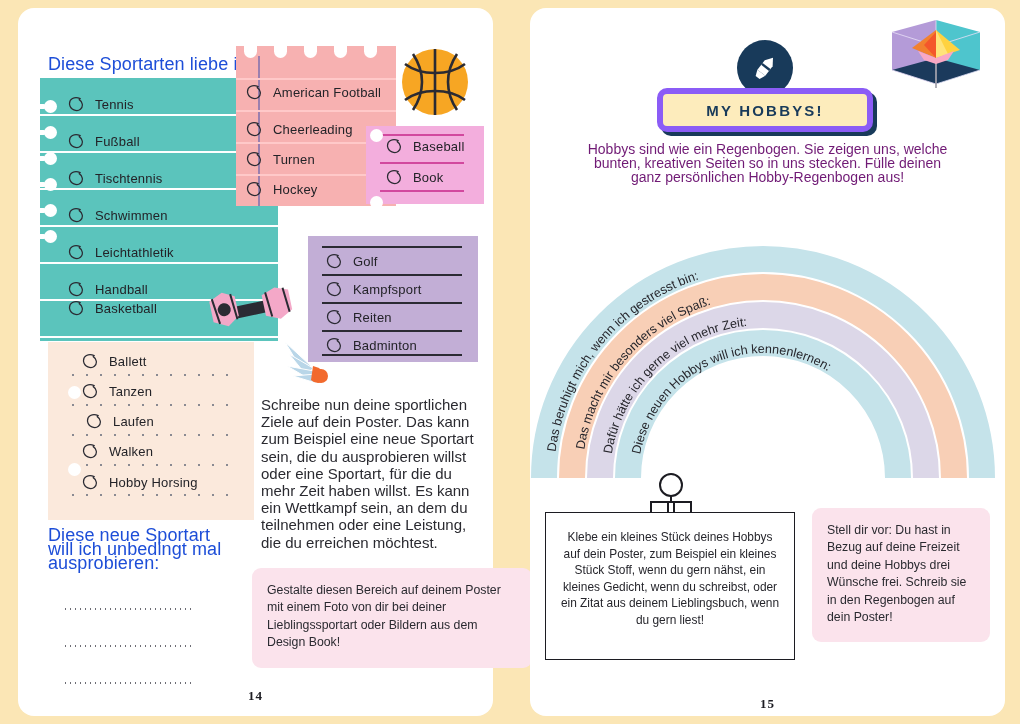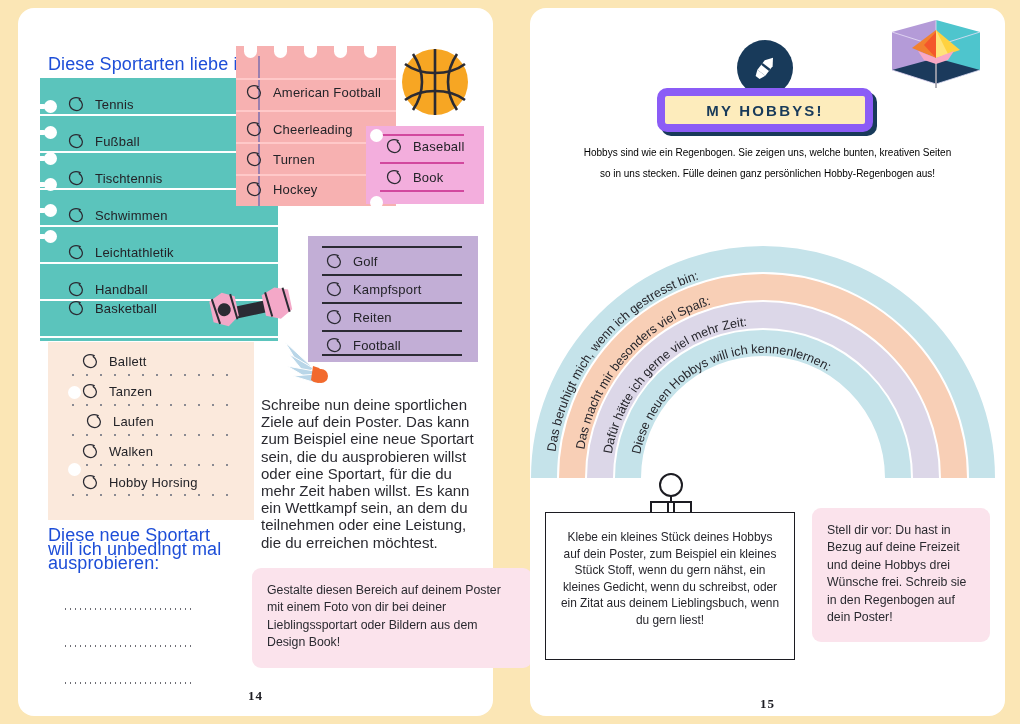--- a/index.html
+++ b/index.html
@@ -143,29 +143,29 @@
   .shuttle{position:absolute;left:265px;top:330px;width:52px;height:52px;}
 
   
   .badge-circle{
     position:absolute;left:737px;top:40px;width:56px;height:56px;border-radius:50%;
     background:#183a5a;display:flex;align-items:center;justify-content:center;
   }
   .banner{
     position:absolute;left:657px;top:88px;width:216px;height:44px;
     background:#fdecbc;border-radius:10px;
-    border:8px solid #8b5cf6;
+    border:6px solid #8b5cf6;
     box-shadow:4px 4px 0 #183a5a;
     display:flex;align-items:center;justify-content:center;
     font-weight:bold;font-size:15px;letter-spacing:2.2px;color:#183a5a;
   }
   .umbrella{position:absolute;left:888px;top:18px;width:96px;height:86px;}
   #txt-intro{
     position:absolute;left:580px;top:142px;width:375px;
-    text-align:center;font-size:10px;line-height:21px;color:#000000;
+    text-align:center;font-size:14px;line-height:14px;color:#701a75;
   }
   .rainbow{position:absolute;left:528px;top:228px;width:470px;height:252px;}
 
   .clipbox{
     position:absolute;left:545px;top:512px;width:250px;height:148px;
     border:1.6px solid #1c1c22;background:#fff;
     font-size:11.9px;line-height:16.6px;color:#26262c;
     text-align:center;padding:16px 12px 0 12px;
   }
   .clip{position:absolute;left:635px;top:472px;width:72px;height:56px;}
@@ -360,21 +360,21 @@
         </svg>
       </span>
     <span>Reiten</span>
     </div>
   <div class="item" style="left:308px;top:329px">
     <span class="chk">
         <svg width="17" height="17" viewBox="0 0 17 17">
           <path d="M12.2 2.6 C6.5 -0.2 0.8 3.2 1.6 8.6 C2.3 13.4 8.8 16.4 12.4 13.3 C15.6 10.6 14.6 5.6 11.2 3.6" fill="none" stroke="#2b2b33" stroke-width="1.25" stroke-linecap="round"></path>
         </svg>
       </span>
-    <span>Football</span>
+    <span>Badminton</span>
     </div>
 
   <svg class="dumbbell" viewBox="0 0 92 48">
     <rect x="30" y="17" width="34" height="12" rx="2" fill="#2b2b33" transform="rotate(-12 47 23)"></rect>
     <g transform="rotate(-12 22 27)">
       <path d="M6 12 L20 6 L32 12 L32 32 L20 40 L6 33 Z" fill="#f4a8c8"></path>
       <circle cx="19" cy="23" r="6.5" fill="#2b2b33"></circle>
       <path d="M9 10 L12 36 M28 9 L30 35" stroke="#2b2b33" stroke-width="2" fill="none"></path>
     </g>
     <g transform="rotate(-12 72 19)">

